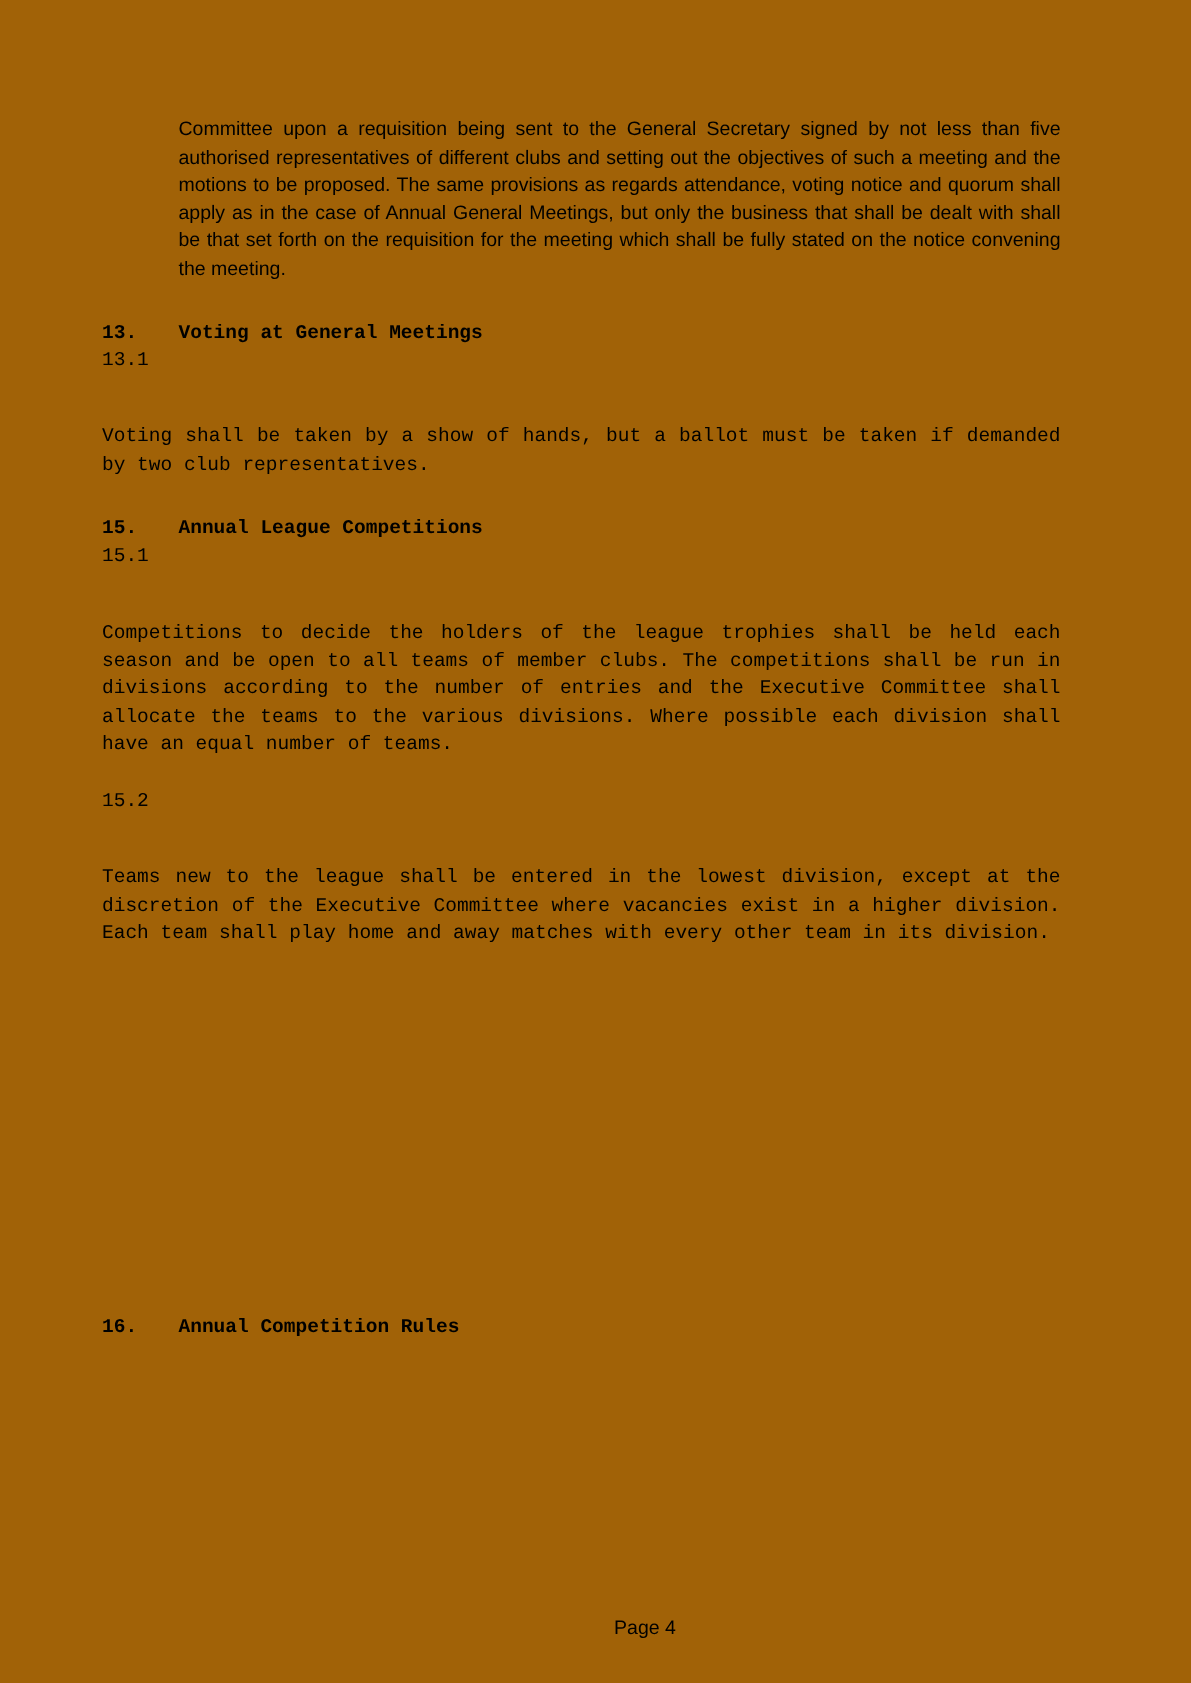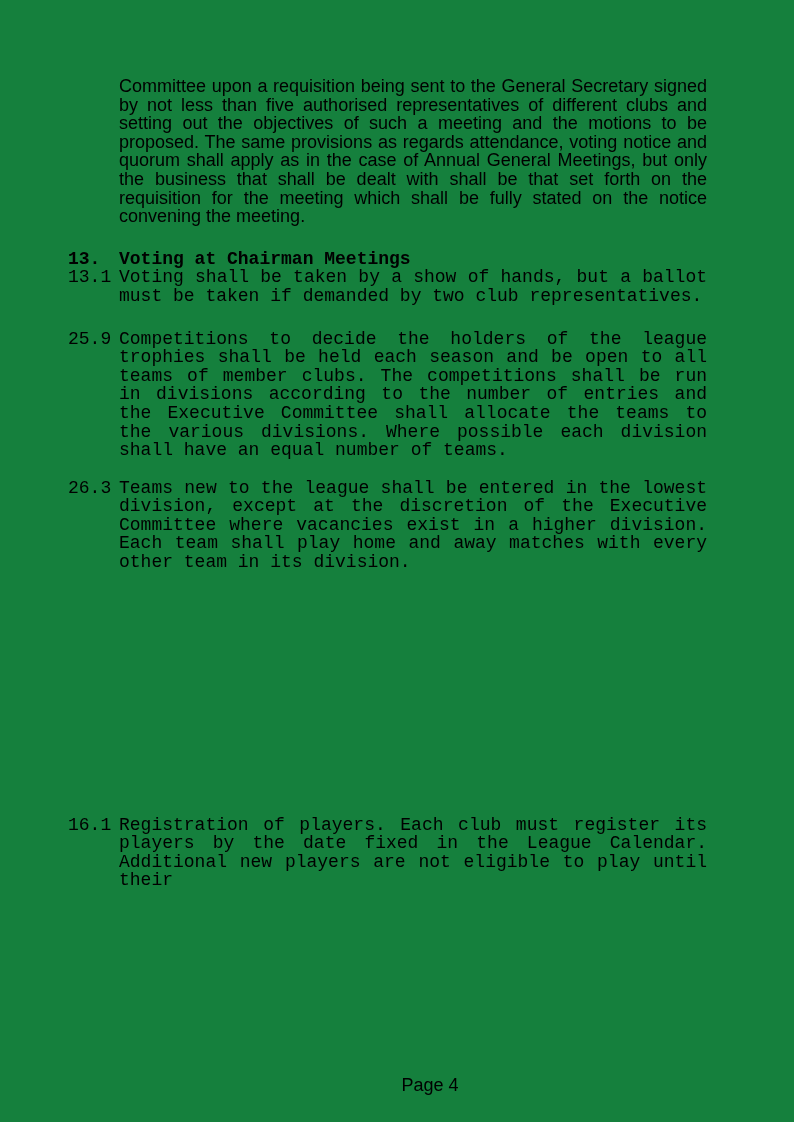--- a/index.html
+++ b/index.html
@@ -4,23 +4,23 @@
 <style>
   html, body {
     margin: 0;
     padding: 0;
     background: #ffffff;
   }
   .page {
     position: relative;
     width: 794px;
     height: 1122px;
-    background: #15803d;
+    background: #a16207;
     font-family: "Liberation Sans", sans-serif;
-    font-size: 18px;
+    font-size: 13px;
     line-height: 18.6px;
     color: #000000;
     overflow: hidden;
   }
   .content {
     position: absolute;
     left: 68px;
     top: 77px;
     width: 639px;
   }
@@ -48,20 +48,21 @@
     text-align: justify;
   }
   .heading {
     font-weight: bold;
   }
   .heading .txt {
     text-align: left;
   }
   .clause {
     margin-top: 0;
+    flex-direction: column;
   }
   .clause + .clause {
     margin-top: 19px;
   }
   .footer {
     position: absolute;
     top: 1076px;
     left: 0;
     width: 100%;
     text-align: center;
@@ -72,45 +73,49 @@
 <body>
 
 <div class="page">
   <div class="content">
 
     <p class="intro">Committee upon a requisition being sent to the General Secretary signed by not less than five authorised representatives of different clubs and setting out the objectives of such a meeting and the motions to be proposed. The same provisions as regards attendance, voting notice and quorum shall apply as in the case of Annual General Meetings, but only the business that shall be dealt with shall be that set forth on the requisition for the meeting which shall be fully stated on the notice convening the meeting.</p>
 
     <div class="section">
       <div class="row heading">
         <span class="num">13.</span>
-        <span class="txt">Voting at Chairman Meetings</span>
+        <span class="txt">Voting at General Meetings</span>
       </div>
       <div class="row clause">
         <span class="num">13.1</span>
         <span class="txt">Voting shall be taken by a show of hands, but a ballot must be taken if demanded by two club representatives.</span>
       </div>
     </div>
 
     <div class="section">
     </div>
 
     <div class="section">
+      <div class="row heading">
+        <span class="num">15.</span>
+        <span class="txt">Annual League Competitions</span>
+      </div>
       <div class="row clause">
-        <span class="num">25.9</span>
+        <span class="num">15.1</span>
         <span class="txt">Competitions to decide the holders of the league trophies shall be held each season and be open to all teams of member clubs. The competitions shall be run in divisions according to the number of entries and the Executive Committee shall allocate the teams to the various divisions. Where possible each division shall have an equal number of teams.</span>
       </div>
       <div class="row clause">
-        <span class="num">26.3</span>
+        <span class="num">15.2</span>
         <span class="txt">Teams new to the league shall be entered in the lowest division, except at the discretion of the Executive Committee where vacancies exist in a higher division. Each team shall play home and away matches with every other team in its division.</span>
       </div>
     </div>
 
     <div class="section section-16">
-      <div class="row clause">
-        <span class="num">16.1</span>
-        <span class="txt">Registration of players. Each club must register its players by the date fixed in the League Calendar. Additional new players are not eligible to play until their</span>
+      <div class="row heading">
+        <span class="num">16.</span>
+        <span class="txt">Annual Competition Rules</span>
       </div>
     </div>
 
   </div>
 
   <div class="footer">Page 4</div>
 </div>
 
 </body></html>

